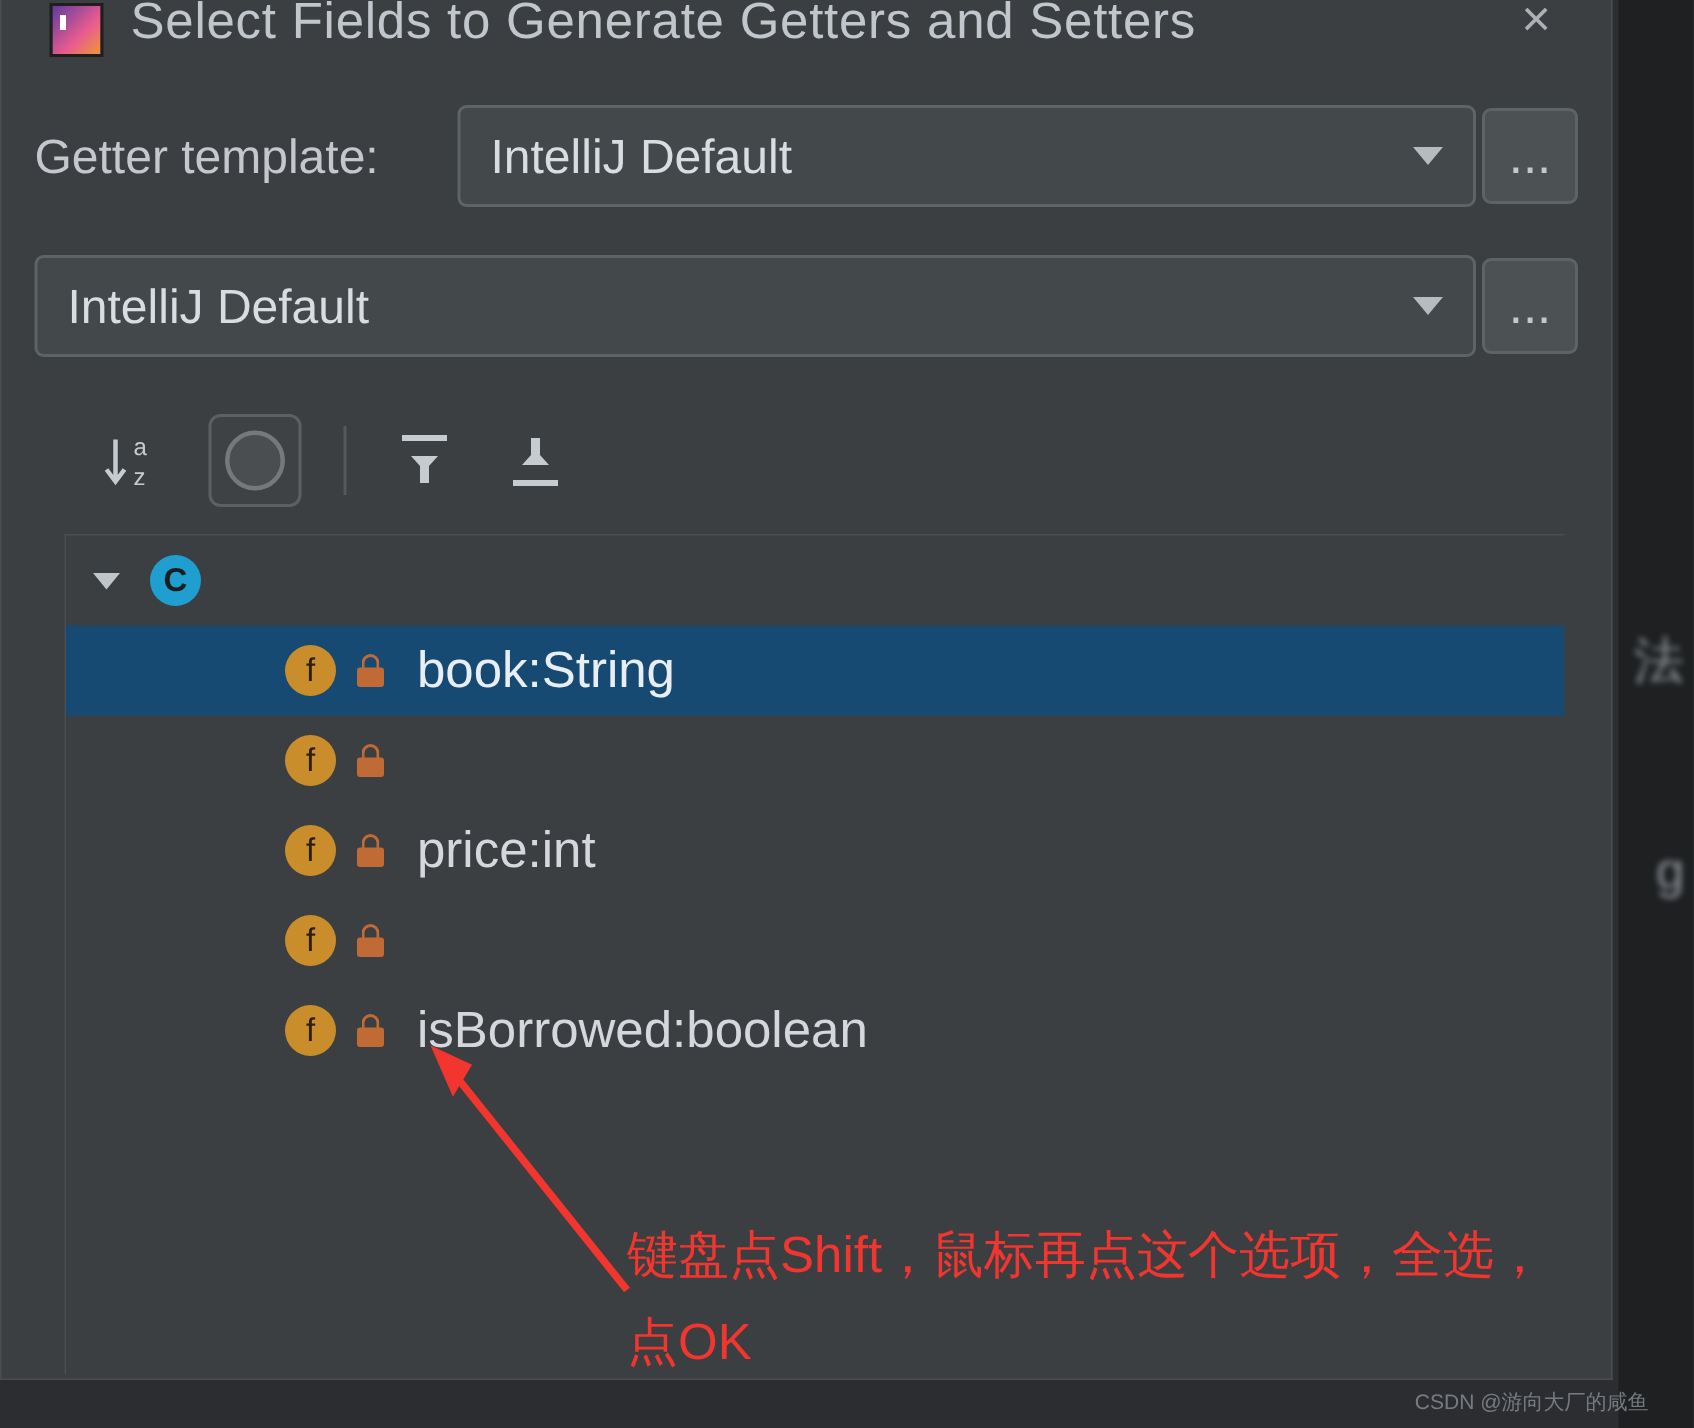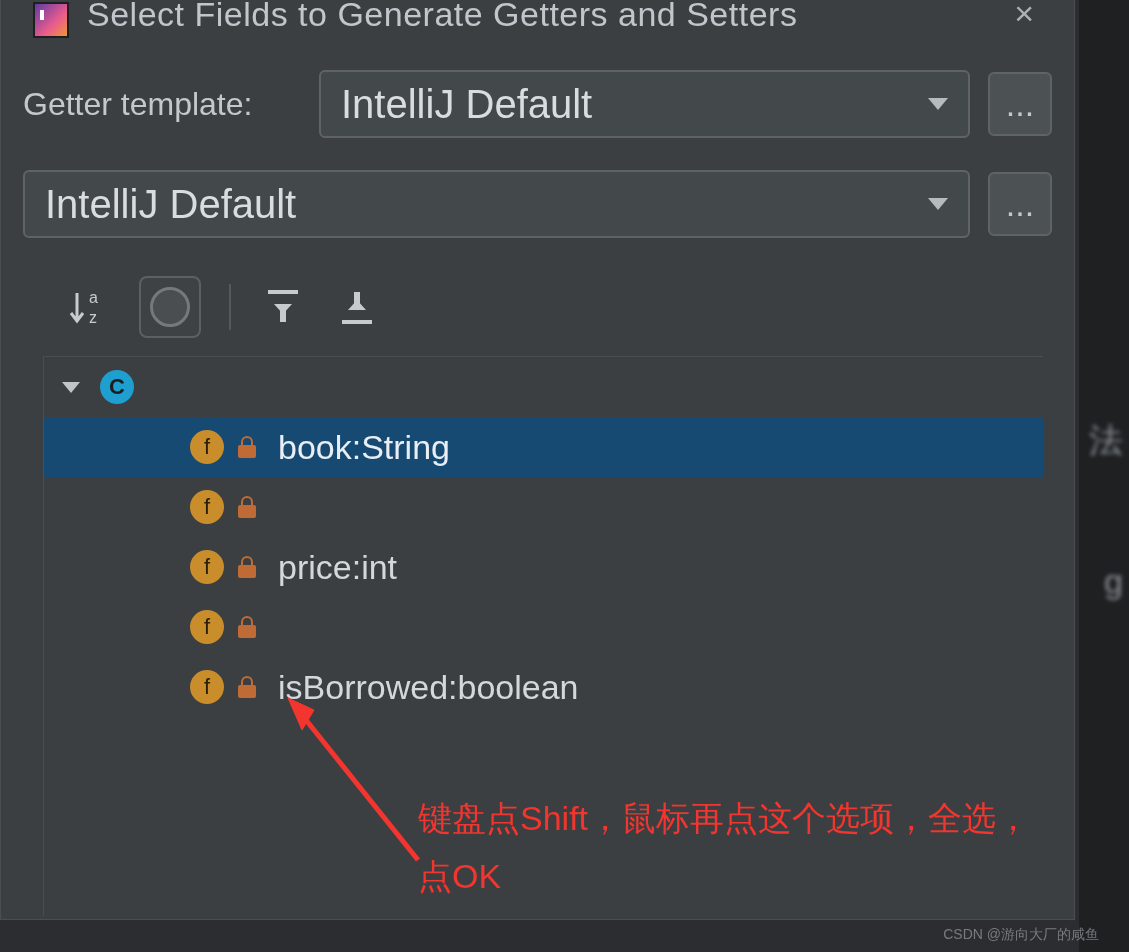--- a/index.html
+++ b/index.html
@@ -88,39 +88,39 @@
     padding: 0 8px;
     cursor: pointer;
   }
 
   .form-area {
     padding: 30px 22px 10px 22px;
   }
   .form-row {
     display: flex;
     align-items: center;
-    gap: 18px;
+    gap: 4px;
     margin-bottom: 32px;
   }
   .form-label {
     font-size: 32px;
     color: #c4c8cd;
     white-space: nowrap;
     min-width: 278px;
   }
   .combo {
     flex: 1 1 auto;
     height: 64px;
     background: #43494a;
     border: 2px solid #5e6366;
     border-radius: 6px;
     display: flex;
     align-items: center;
     padding: 0 20px;
-    font-size: 40px;
+    font-size: 32px;
     color: #d9dde2;
     position: relative;
     cursor: pointer;
   }
   .combo .arrow {
     margin-left: auto;
     width: 0; height: 0;
     border-left: 10px solid transparent;
     border-right: 10px solid transparent;
     border-top: 12px solid #b6bbc0;
@@ -265,21 +265,21 @@
   .arrow-svg {
     position: absolute;
     top: 690px;
     left: 278px;
     width: 220px;
     height: 200px;
   }
   .arrow-svg line, .arrow-svg polygon { stroke: #f2352e; fill: #f2352e; }
   .anno-text {
     position: absolute;
-    top: 790px;
+    top: 809px;
     left: 418px;
     color: #f2352e;
     font-size: 34px;
     line-height: 1.7;
     font-weight: 400;
   }
 
   .watermark {
     position: absolute;
     bottom: 8px;

